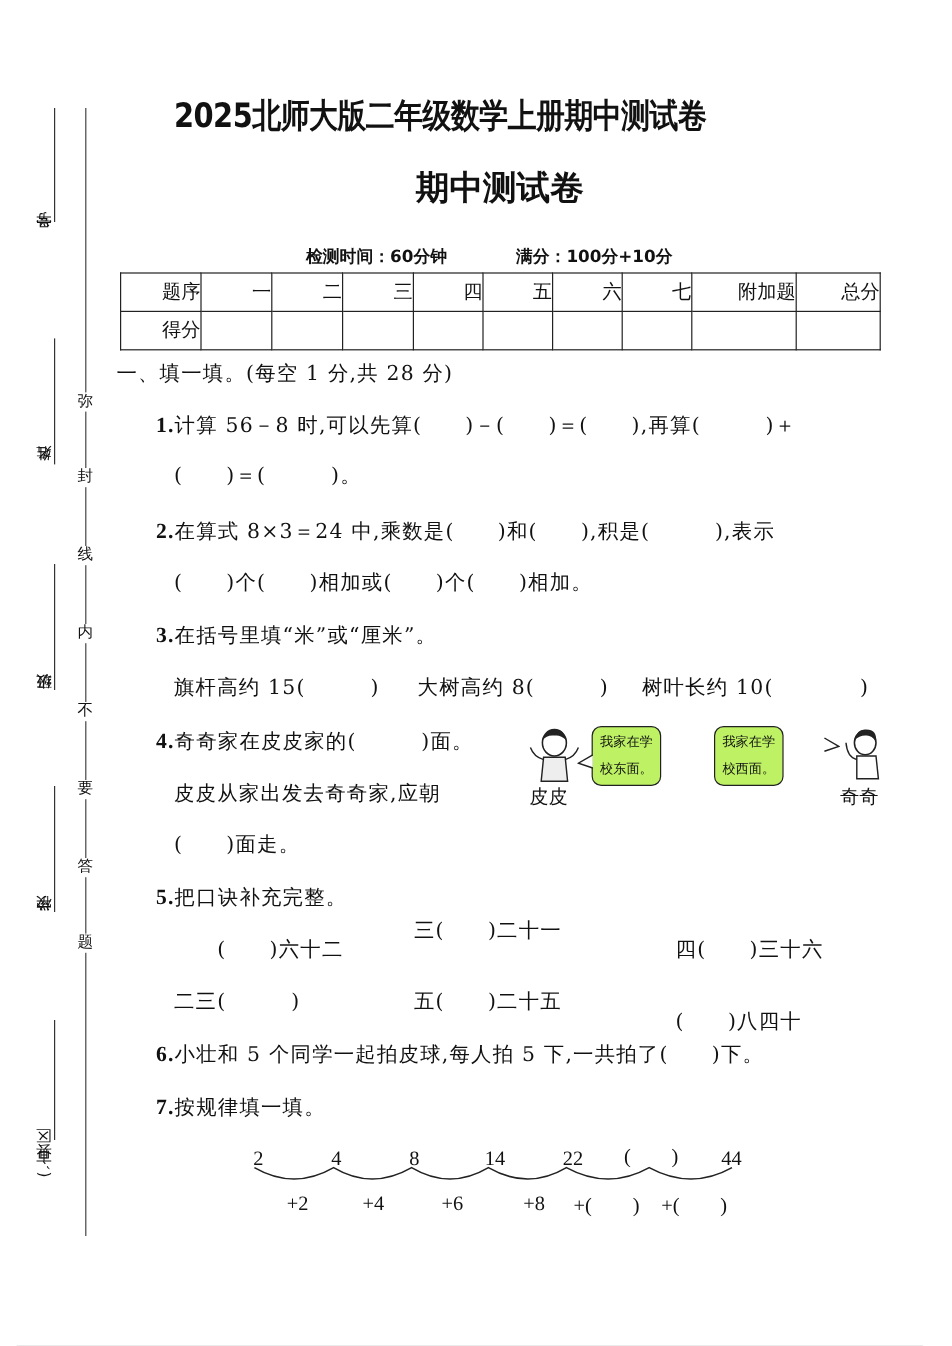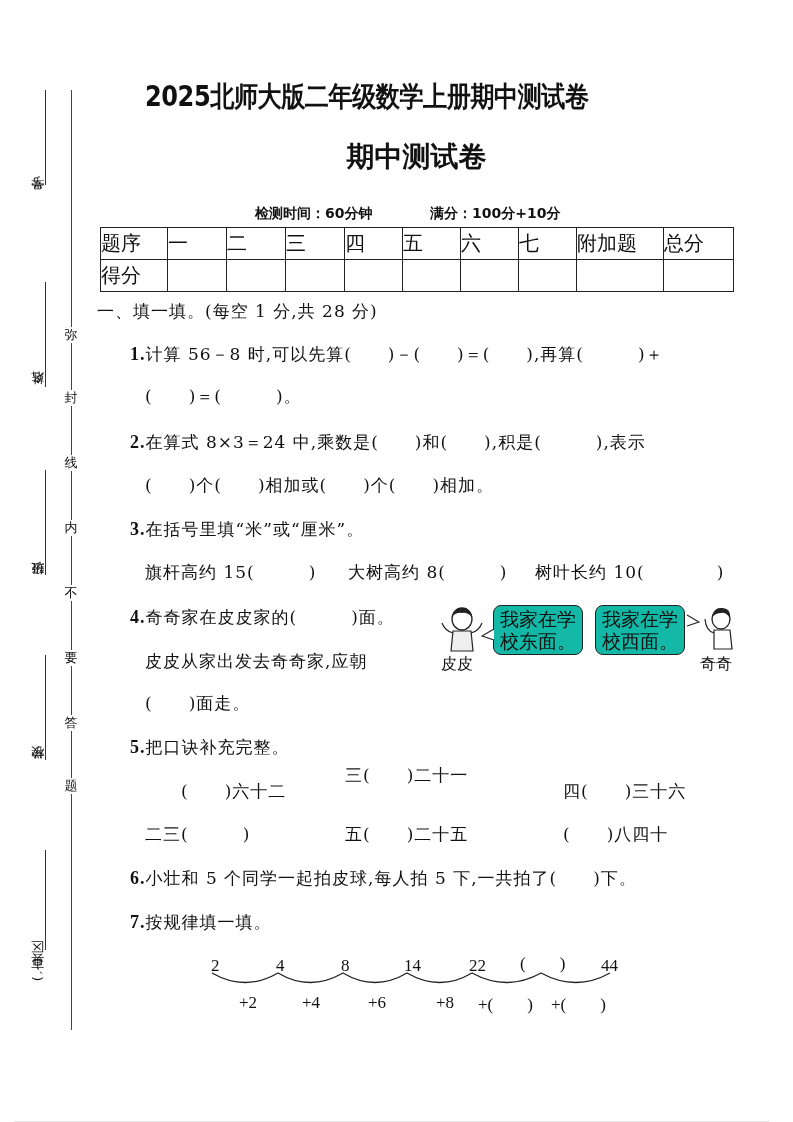--- a/index.html
+++ b/index.html
@@ -12,25 +12,25 @@
             writing-mode:vertical-rl; transform:rotate(180deg); line-height:1; white-space:nowrap; }
   .sealchar { position:absolute; left:63px; width:16px; text-align:center; font-family:"DejaVu Sans", sans-serif;
               font-size:13px; background:#fff; line-height:16px; }
   
   .title { position:absolute; left:0; width:853px; text-align:center; font-family:"DejaVu Sans", sans-serif;
            font-weight:bold; font-size:28px; letter-spacing:-0.5px; transform:scaleX(0.86); transform-origin:0 0; }
   .title2 { position:absolute; left:100px; width:633px; text-align:center; font-family:"DejaVu Sans", sans-serif;
             font-weight:bold; font-size:28px; }
   .meta { position:absolute; top:205px; font-family:"DejaVu Sans", sans-serif; font-weight:bold; font-size:14px; }
   table.score { position:absolute; left:100px; top:227px; border-collapse:collapse; }
-  table.score td { border:1.3px solid #222; height:31px; text-align:left; font-size:20px; padding:0; }
+  table.score td { border:1.3px solid #222; height:31px; text-align:right; font-size:16px; padding:0; }
   .line { position:absolute; font-size:17px; white-space:nowrap; letter-spacing:1px;text-align:center; }
   .num { font-weight:bold; font-family:"Liberation Serif", serif; font-size:18px; }
-  .bubble { position:absolute; border:1.3px solid #222; border-radius:8px; font-size:19px; line-height:22px;
-            padding:2px 6px; background:#14b8a6; }
+  .bubble { position:absolute; border:1.3px solid #222; border-radius:8px; font-size:11px; line-height:22px;
+            padding:2px 6px; background:#bef264;font-family:Liberation Serif, serif; }
   .figname { position:absolute; font-size:16px; }
   .seq { position:absolute; font-family:"Liberation Serif", serif; font-size:17px; }
 </style>
 </head>
 <body>
 
 <div>
 
   <div class="vline" style="left:45px;top:90px;height:95px;"></div>
   <div class="vline" style="left:45px;top:282px;height:105px;"></div>
@@ -149,21 +149,21 @@
 </div>
 
 <div class="line" style="left:130px;top:736px;">
   <span class="num">5.</span><span>把口诀补充完整。</span>
 </div>
 <div class="line" style="left:145px;top:780px;margin-left:36px;">(　　)六十二</div>
 <div class="line" style="left:345px;top:764px;">三(　　)二十一</div>
 <div class="line" style="left:563px;top:780px;">四(　　)三十六</div>
 <div class="line" style="left:145px;top:823px;">二三(　　　)</div>
 <div class="line" style="left:345px;top:823px;">五(　　)二十五</div>
-<div class="line" style="left:563px;top:823px;">(　　)八四十</div>
+<div class="line" style="left:563px;top:840px;">(　　)八四十</div>
 
 <div class="line" style="left:130px;top:867px;">
   <span class="num">6.</span><span>小壮和 5 个同学一起拍皮球,每人拍 5 下,一共拍了(　　)下。</span>
 </div>
 
 <div class="line" style="left:130px;top:911px;">
   <span class="num">7.</span><span>按规律填一填。</span>
 </div>
 
 <div>

